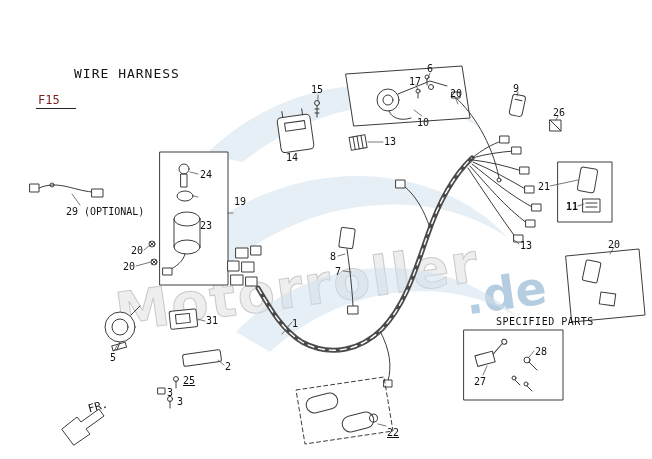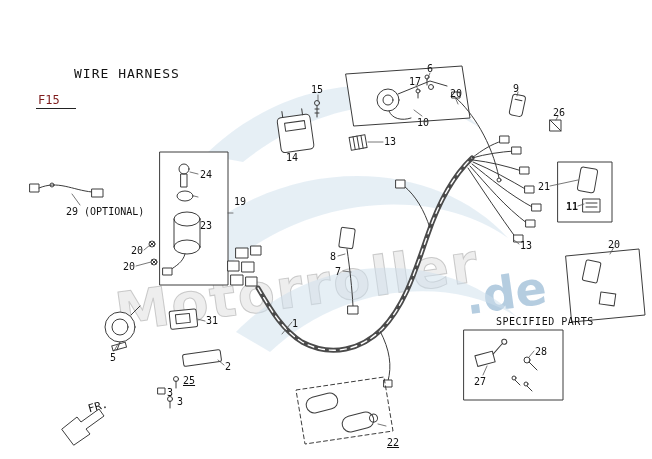--- a/index.html
+++ b/index.html
@@ -306,16 +306,16 @@
       <span class="plabel" style="left: 608px; top: 239px;">20</span>
       <span class="plabel" style="left: 206px; top: 315px;">31</span>
       <span class="plabel" style="left: 292px; top: 318px;">1</span>
       <span class="plabel" style="left: 110px; top: 352px;">5</span>
       <span class="plabel" style="left: 225px; top: 361px;">2</span>
       <span class="plabel" style="left: 183px; top: 375px; text-decoration: underline;">25</span>
       <span class="plabel" style="left: 167px; top: 387px;">3</span>
       <span class="plabel" style="left: 177px; top: 396px;">3</span>
       <span class="plabel" style="left: 474px; top: 376px;">27</span>
       <span class="plabel" style="left: 535px; top: 346px;">28</span>
-      <span class="plabel" style="left: 387px; top: 437px; text-decoration: underline;">22</span>
+      <span class="plabel" style="left: 387px; top: 427px; text-decoration: underline;">22</span>
     </div>
 
 </div>
 
 </body></html>

